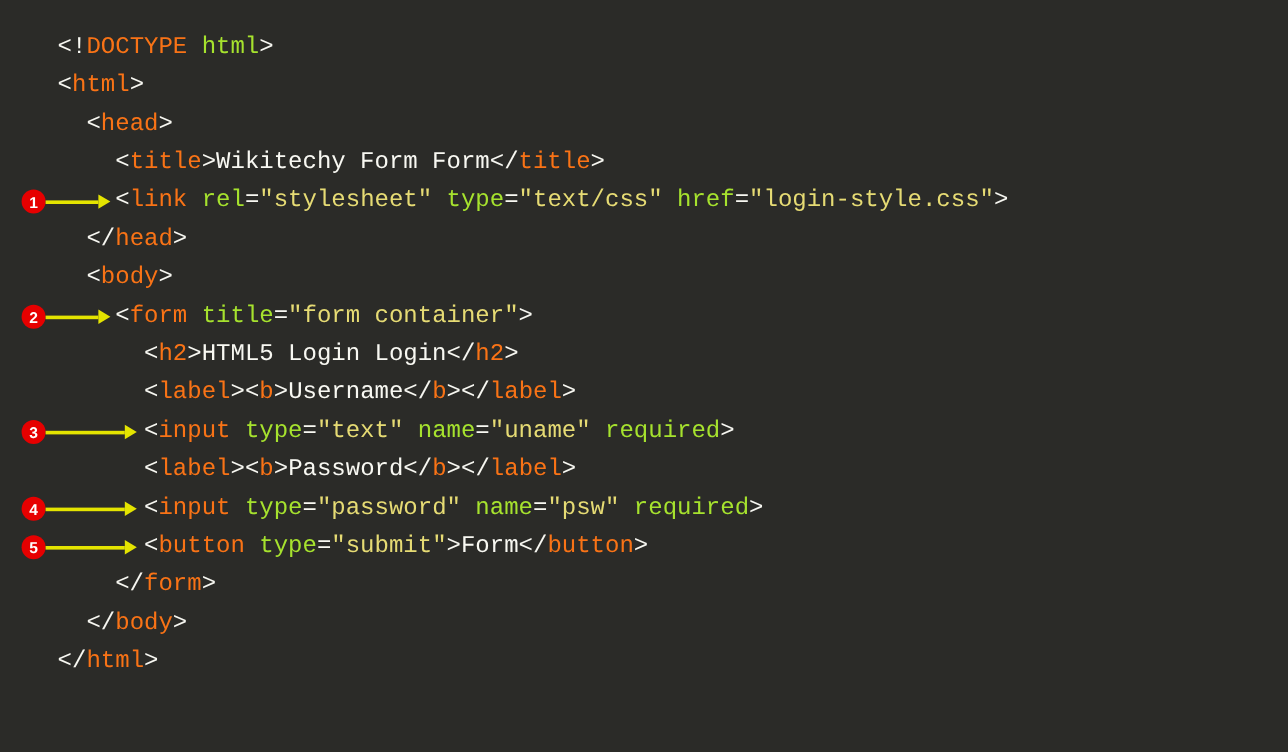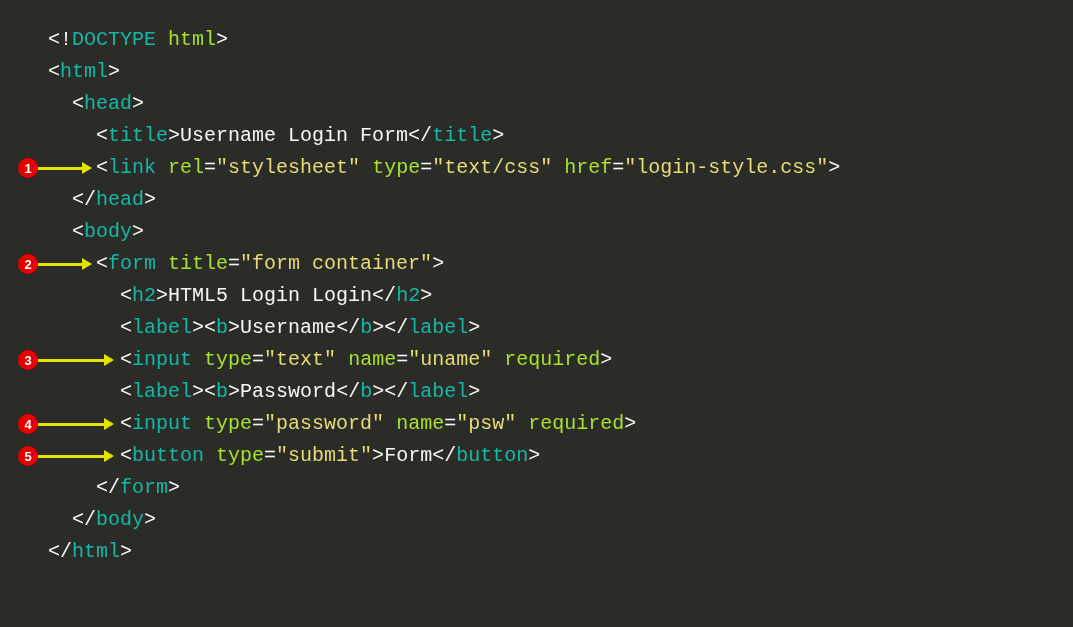--- a/index.html
+++ b/index.html
@@ -14,21 +14,21 @@
     height: 627px;
     position: relative;
     overflow: hidden;
   }
   .code {
     position: absolute;
     left: 48px;
     top: 24px;
     white-space: pre;
   }
-  .pink   { color: #14b8a6; }
+  .pink   { color: #f97316; }
   .green  { color: #a6e22e; }
   .yellow { color: #e6db74; }
   .white  { color: #f8f8f2; }
   .angle  { color: #f8f8f2; }
   .callouts {
     position: absolute;
     left: 18px;
     top: 24px;
   }
   .callout {
@@ -58,21 +58,21 @@
     border-bottom: 6px solid transparent;
     border-left: 10px solid #e4e400;
   }
 </style>
 </head>
 <body>
 
 <div class="code"><span><span class="angle">&lt;!</span><span class="pink">DOCTYPE</span><span> </span><span class="green">html</span><span class="angle">&gt;</span></span>
 <span><span class="angle">&lt;</span><span class="pink">html</span><span class="angle">&gt;</span></span>
 <span>  <span class="angle">&lt;</span><span class="pink">head</span><span class="angle">&gt;</span></span>
-<span>    <span class="angle">&lt;</span><span class="pink">title</span><span class="angle">&gt;</span><span class="white">Username Login Form</span><span class="angle">&lt;/</span><span class="pink">title</span><span class="angle">&gt;</span></span>
+<span>    <span class="angle">&lt;</span><span class="pink">title</span><span class="angle">&gt;</span><span class="white">Wikitechy Form Form</span><span class="angle">&lt;/</span><span class="pink">title</span><span class="angle">&gt;</span></span>
 <span>    <span class="angle">&lt;</span><span class="pink">link</span><span> </span><span class="green">rel</span><span class="white">=</span><span class="yellow">"stylesheet"</span><span> </span><span class="green">type</span><span class="white">=</span><span class="yellow">"text/css"</span><span> </span><span class="green">href</span><span class="white">=</span><span class="yellow">"login-style.css"</span><span class="angle">&gt;</span></span>
 <span>  <span class="angle">&lt;/</span><span class="pink">head</span><span class="angle">&gt;</span></span>
 <span>  <span class="angle">&lt;</span><span class="pink">body</span><span class="angle">&gt;</span></span>
 <span>    <span class="angle">&lt;</span><span class="pink">form</span><span> </span><span class="green">title</span><span class="white">=</span><span class="yellow">"form container"</span><span class="angle">&gt;</span></span>
 <span>      <span class="angle">&lt;</span><span class="pink">h2</span><span class="angle">&gt;</span><span class="white">HTML5 Login Login</span><span class="angle">&lt;/</span><span class="pink">h2</span><span class="angle">&gt;</span></span>
 <span>      <span class="angle">&lt;</span><span class="pink">label</span><span class="angle">&gt;</span><span class="angle">&lt;</span><span class="pink">b</span><span class="angle">&gt;</span><span class="white">Username</span><span class="angle">&lt;/</span><span class="pink">b</span><span class="angle">&gt;</span><span class="angle">&lt;/</span><span class="pink">label</span><span class="angle">&gt;</span></span>
 <span>      <span class="angle">&lt;</span><span class="pink">input</span><span> </span><span class="green">type</span><span class="white">=</span><span class="yellow">"text"</span><span> </span><span class="green">name</span><span class="white">=</span><span class="yellow">"uname"</span><span> </span><span class="green">required</span><span class="angle">&gt;</span></span>
 <span>      <span class="angle">&lt;</span><span class="pink">label</span><span class="angle">&gt;</span><span class="angle">&lt;</span><span class="pink">b</span><span class="angle">&gt;</span><span class="white">Password</span><span class="angle">&lt;/</span><span class="pink">b</span><span class="angle">&gt;</span><span class="angle">&lt;/</span><span class="pink">label</span><span class="angle">&gt;</span></span>
 <span>      <span class="angle">&lt;</span><span class="pink">input</span><span> </span><span class="green">type</span><span class="white">=</span><span class="yellow">"password"</span><span> </span><span class="green">name</span><span class="white">=</span><span class="yellow">"psw"</span><span> </span><span class="green">required</span><span class="angle">&gt;</span></span>
 <span>      <span class="angle">&lt;</span><span class="pink">button</span><span> </span><span class="green">type</span><span class="white">=</span><span class="yellow">"submit"</span><span class="angle">&gt;</span><span class="white">Form</span><span class="angle">&lt;/</span><span class="pink">button</span><span class="angle">&gt;</span></span>

